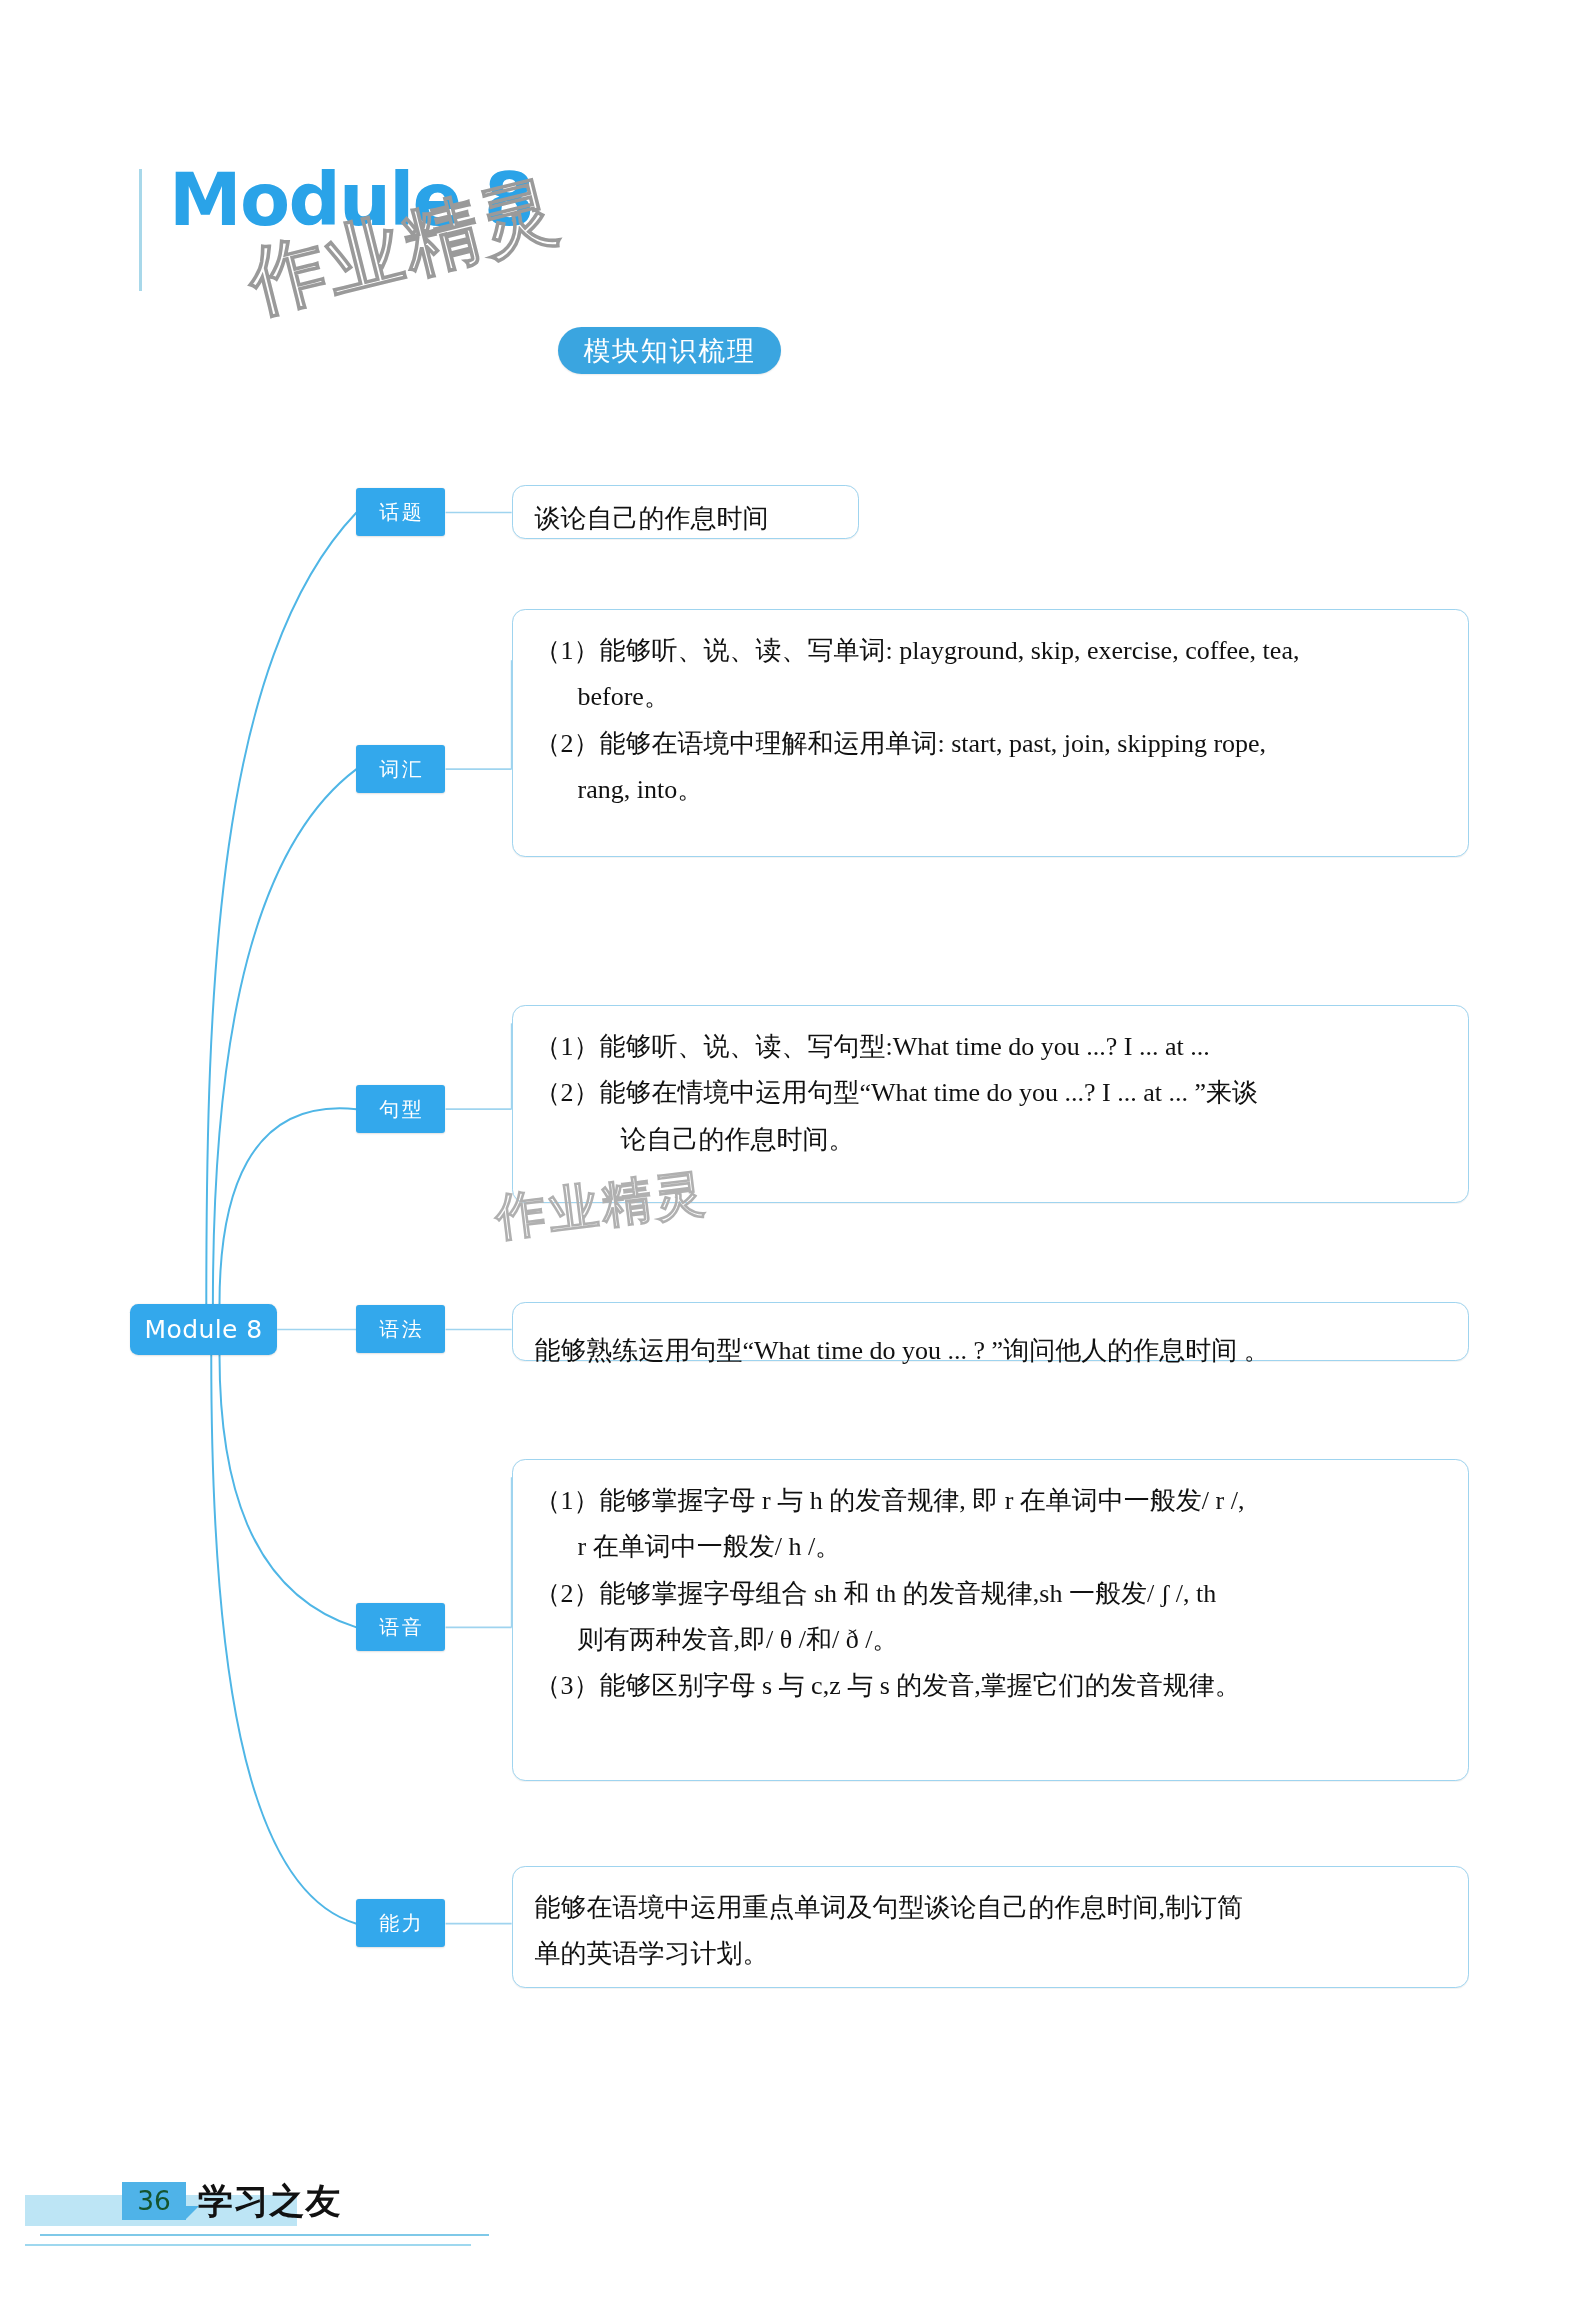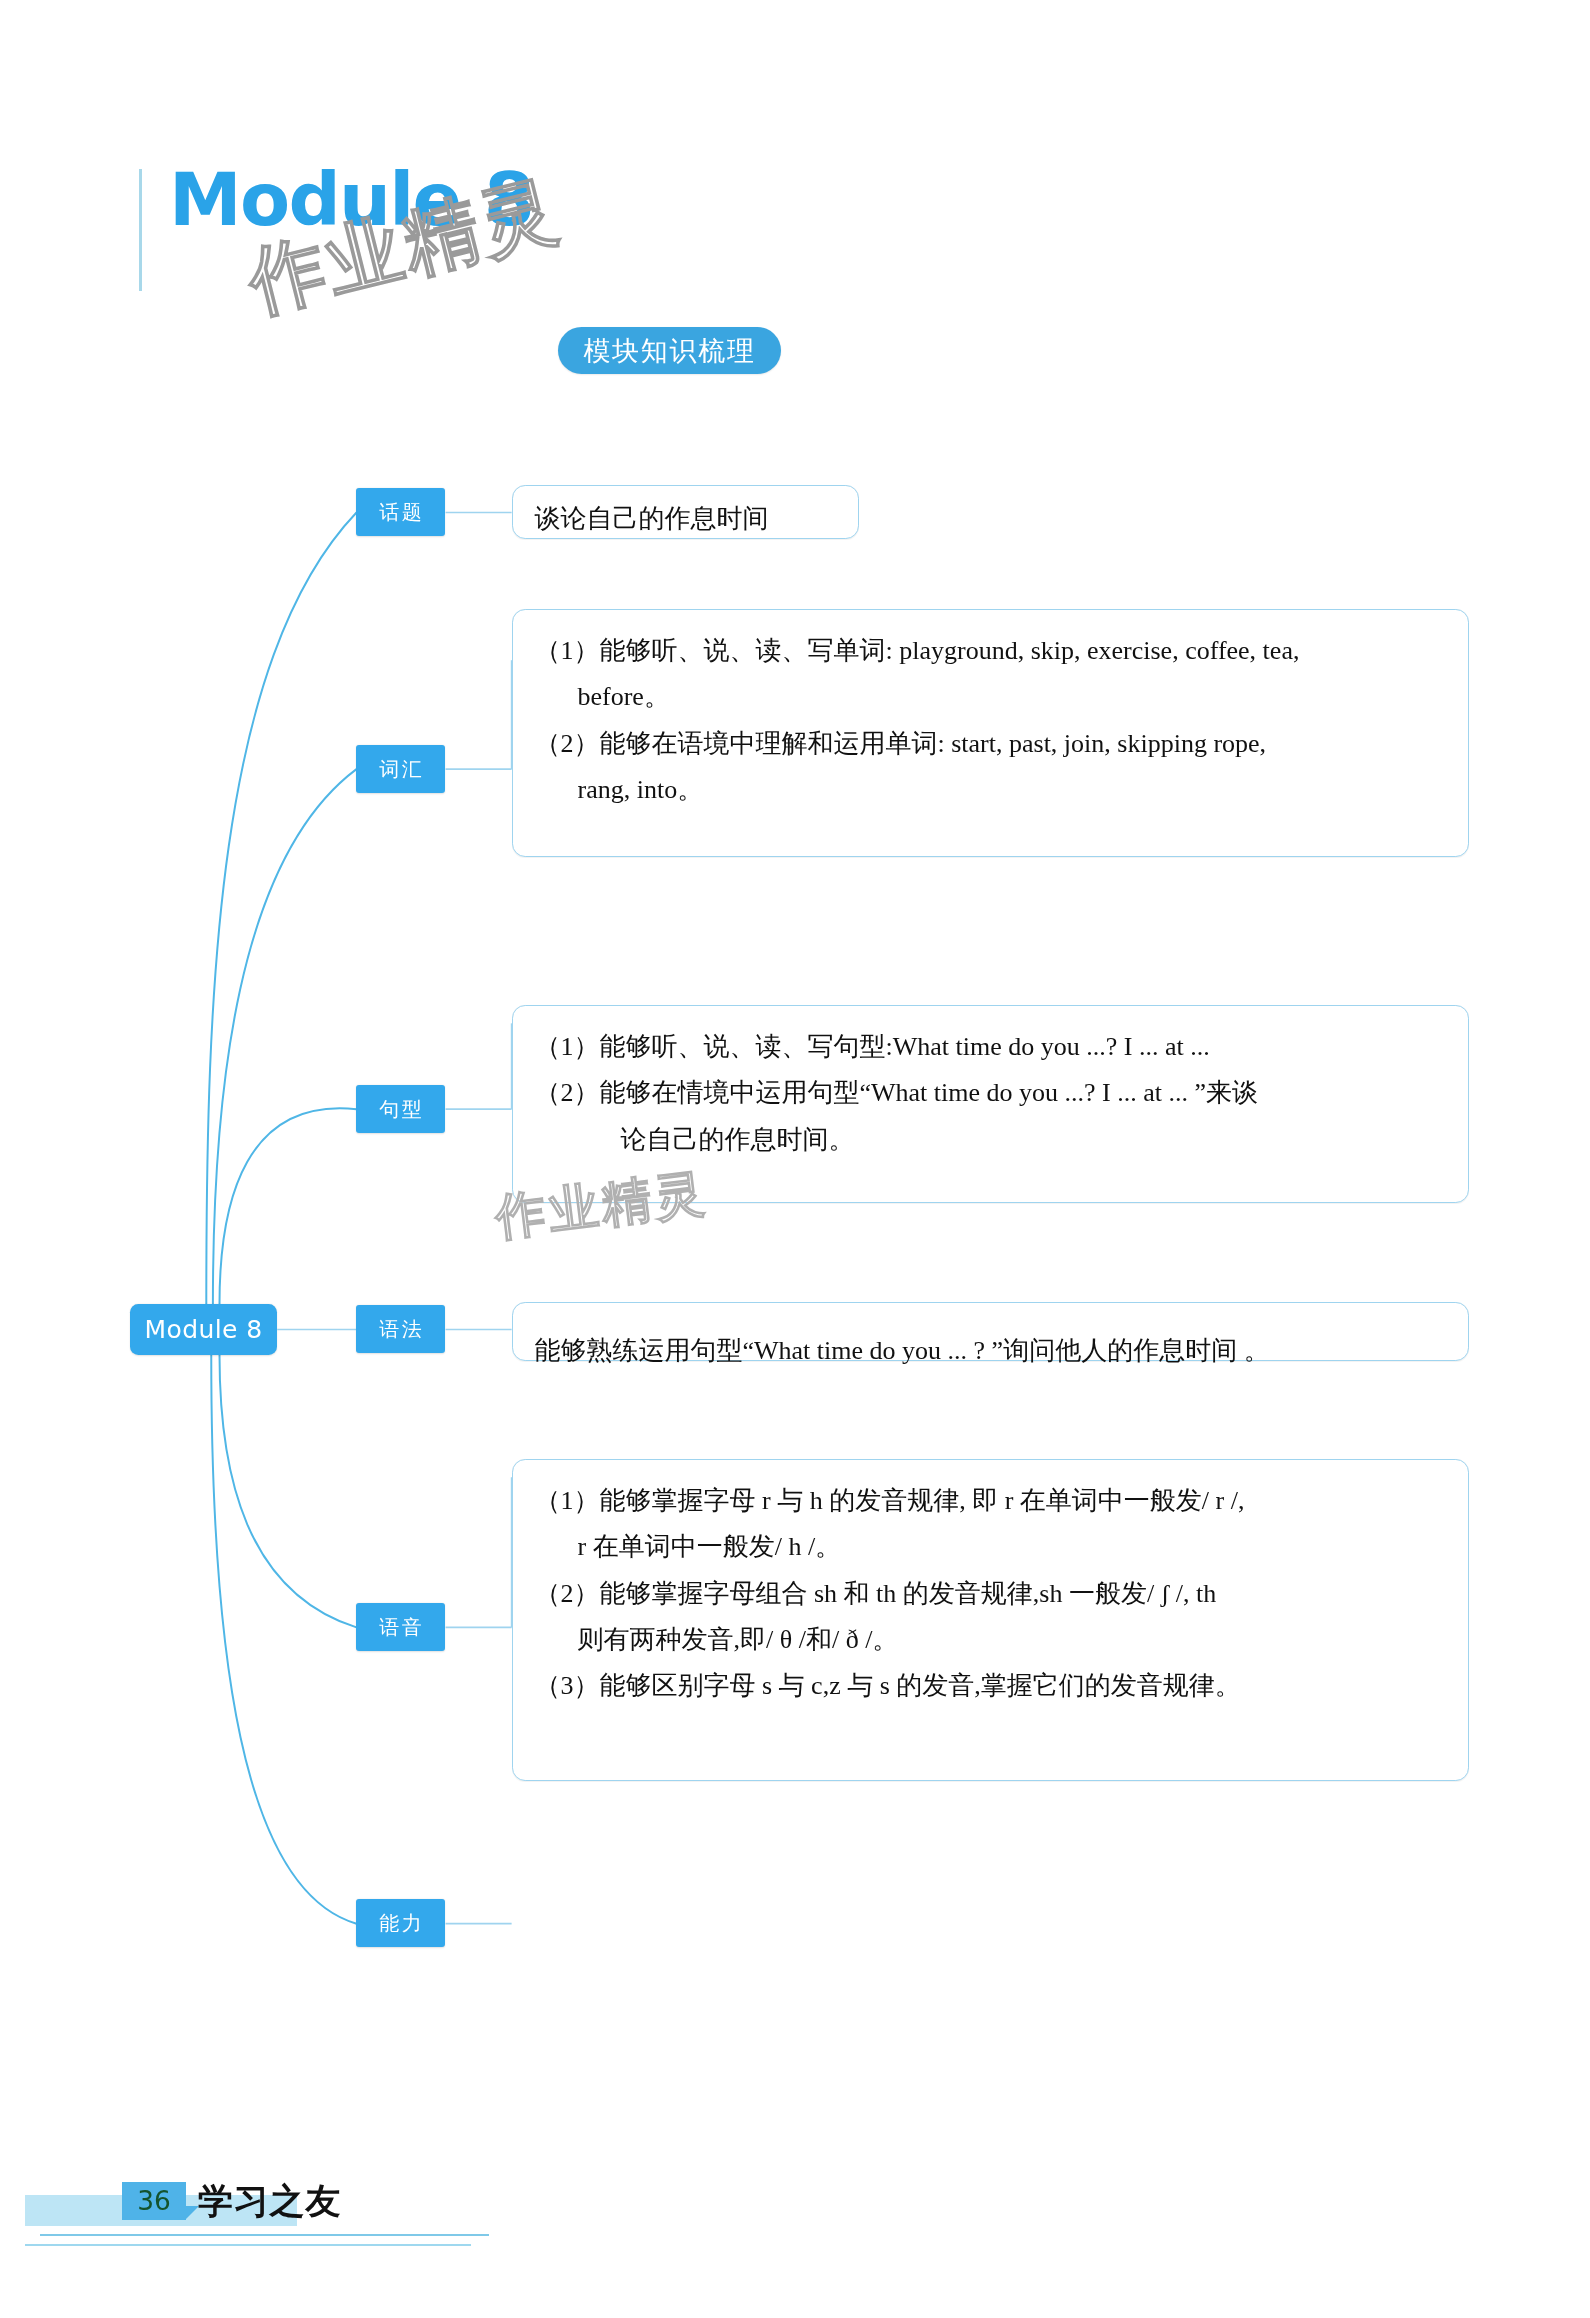--- a/index.html
+++ b/index.html
@@ -300,20 +300,24 @@
     <div class="node-label" style="left:356px; top:1603px; width:89px; height:48px;">语音</div>
     <div class="content-box" style="left:512px; top:1459px; width:957px; height:322px;">
       <span class="line">（1）能够掌握字母 r 与 h 的发音规律, 即 r 在单词中一般发/ r /,</span>
       <span class="line indent">r 在单词中一般发/ h /。</span>
       <span class="line">（2）能够掌握字母组合 sh 和 th 的发音规律,sh 一般发/ ʃ /, th</span>
       <span class="line indent">则有两种发音,即/ θ /和/ ð /。</span>
       <span class="line">（3）能够区别字母 s 与 c,z 与 s 的发音,掌握它们的发音规律。</span>
     </div>
 
     <div class="node-label" style="left:356px; top:1899px; width:89px; height:48px;">能力</div>
+    <div class="content-box" style="left:512px; top:1866px; width:957px; height:122px;">
+      <span class="line">能够在语境中运用重点单词及句型谈论自己的作息时间,制订简</span>
+      <span class="line">单的英语学习计划。</span>
+    </div>
 
   </div>
 
   <div class="watermark" id="watermark-top">作业精灵</div>
   <div class="watermark" id="watermark-mid">作业精灵</div>
 
   <div id="footer">
     <div id="footer-bar"></div>
     <div id="footer-page">36</div>
     <div id="footer-page-tail"></div>

